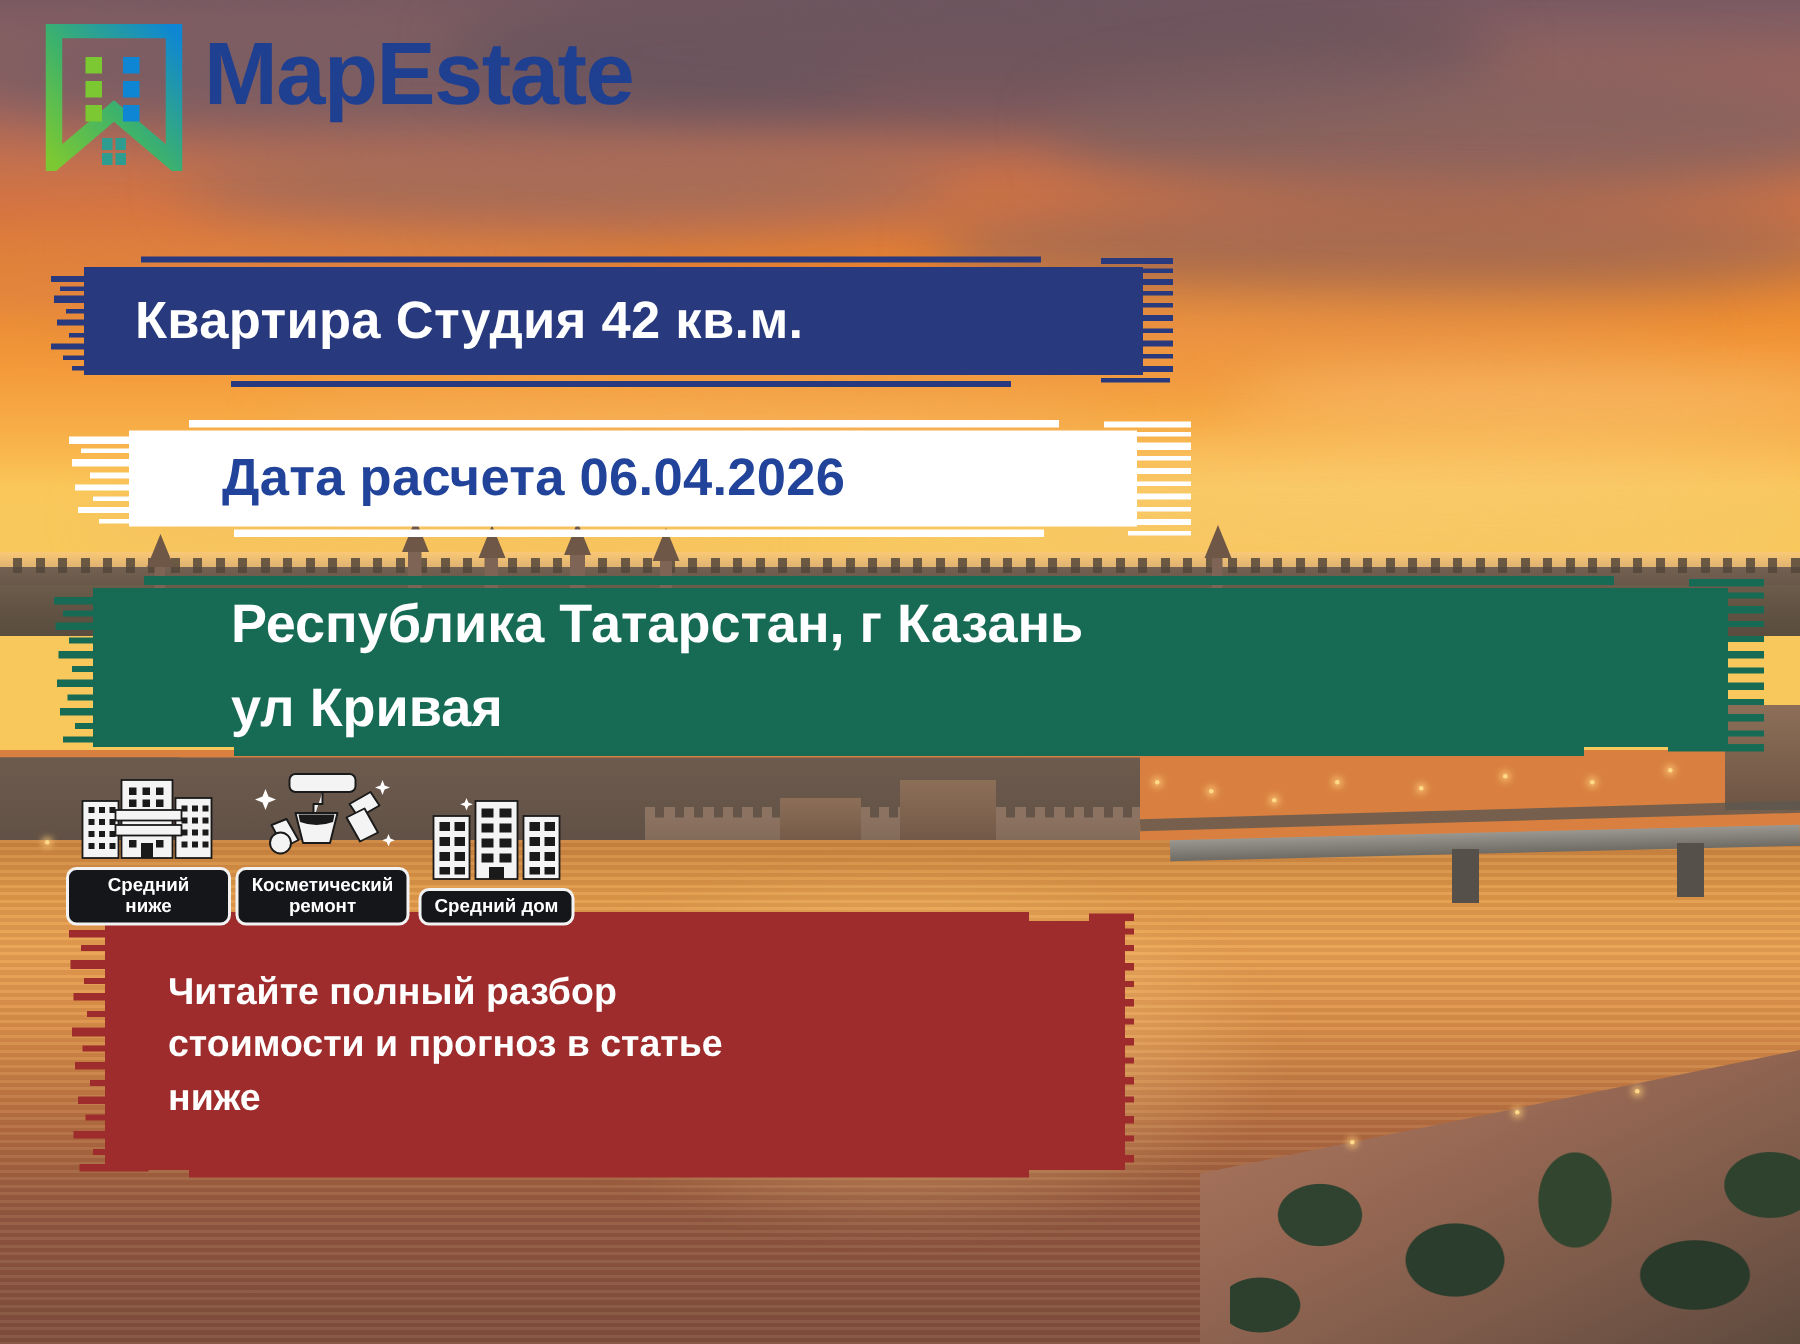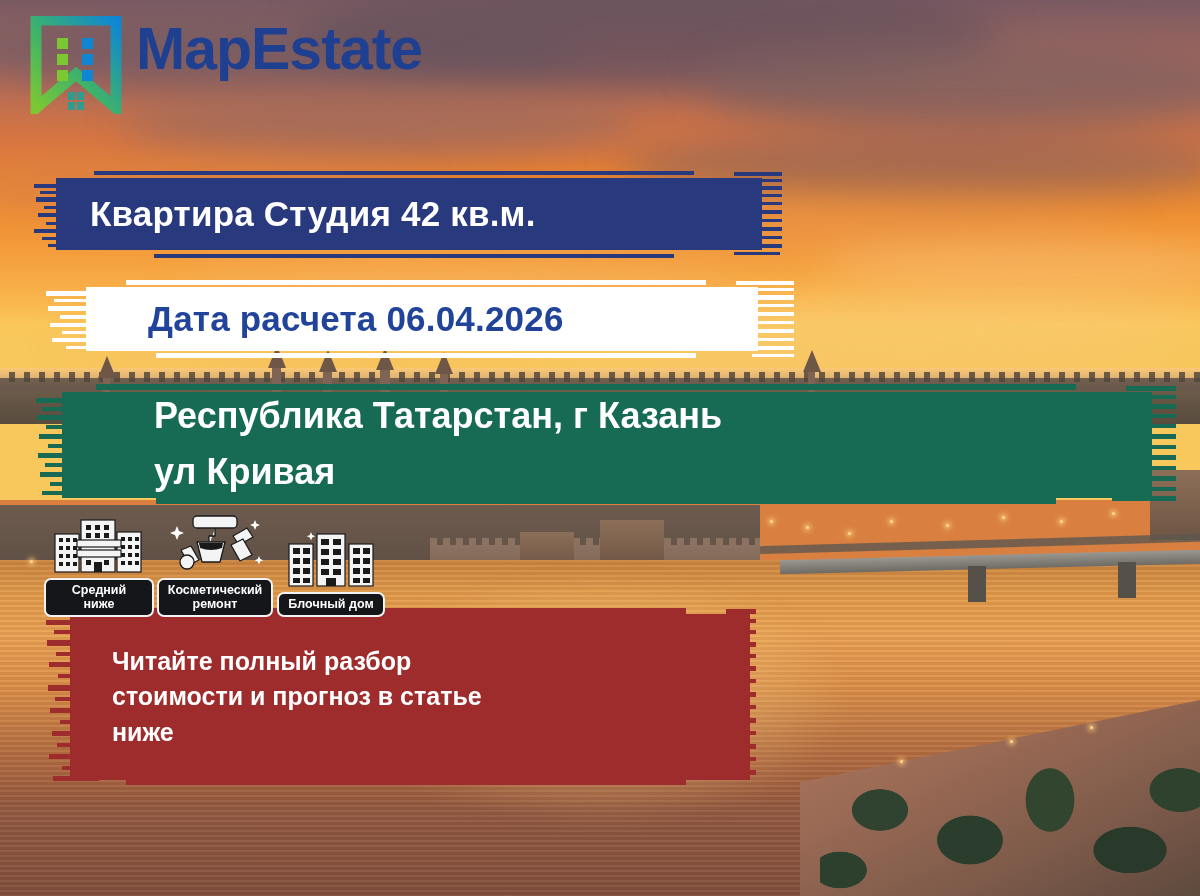--- a/index.html
+++ b/index.html
@@ -527,21 +527,21 @@
               <rect x="52" y="31" width="8" height="6"></rect>
             <rect x="40" y="41" width="8" height="6"></rect>
               <rect x="52" y="41" width="8" height="6"></rect>
             <rect x="45" y="50" width="10" height="8"></rect>
           </g>
           <g fill="#ffffff">
             <path d="M30 4 l1.2 3 l3 1.2 l-3 1.2 l-1.2 3 l-1.2 -3 l-3 -1.2 l3 -1.2 Z"></path>
           </g>
         </svg>
       </div>
-      <div class="badge-label">Блочный дом</div>
+      <div class="badge-label">Средний дом</div>
     </div>
   </div>
 
   <div class="banner" id="banner-cta">
     <svg class="brush" viewBox="0 0 710 182" preserveAspectRatio="none">
       <g fill="#9E2C2C">
         <rect x="24" y="8" width="680" height="166"></rect>
         <rect x="0" y="14" width="56" height="5"></rect>
         <rect x="8" y="24" width="42" height="4"></rect>
         <rect x="1" y="34" width="62" height="6"></rect>

